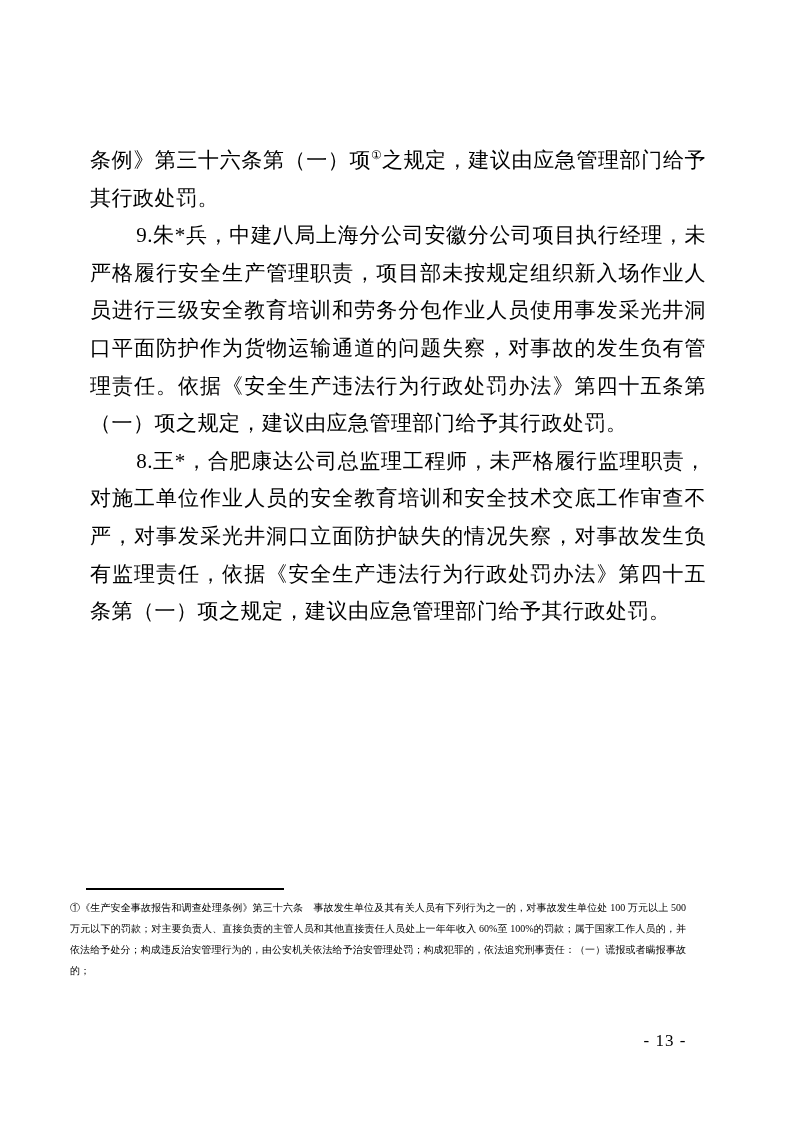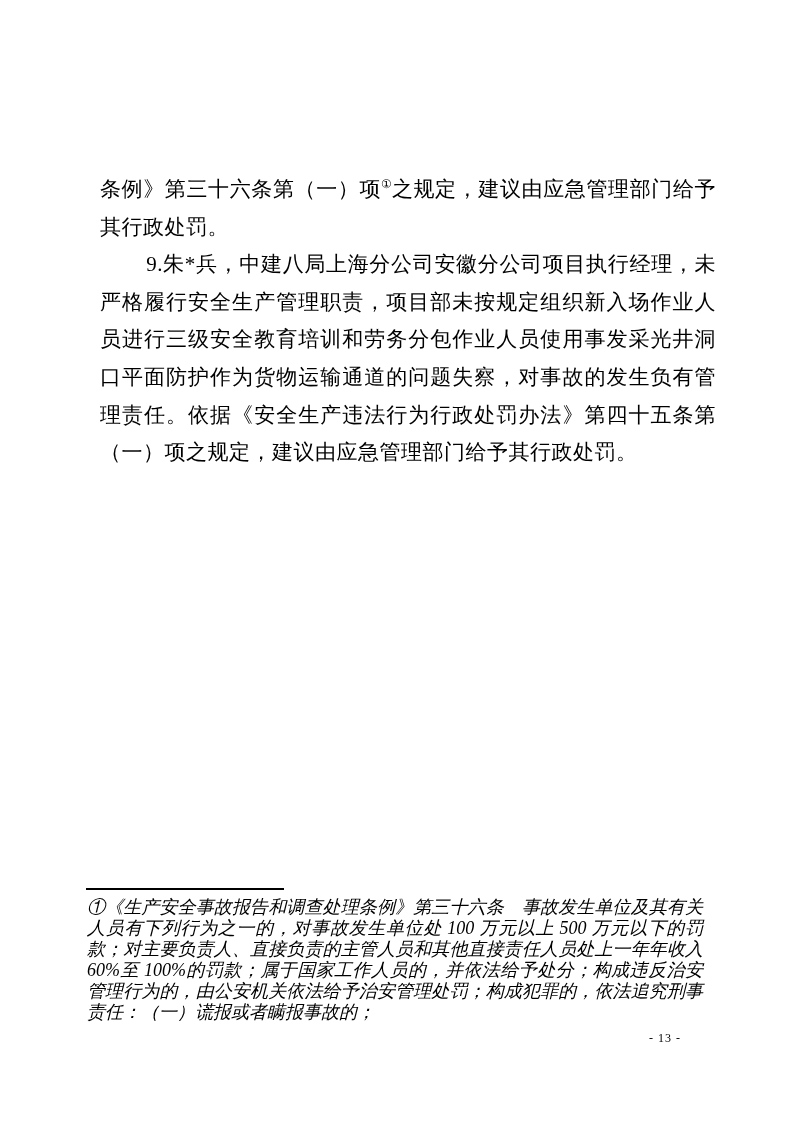--- a/index.html
+++ b/index.html
@@ -11,28 +11,27 @@
     position: relative;
     width: 793px;
     height: 1122px;
     background: #ffffff;
     color: #000000;
     font-family: "Liberation Serif", serif;
     overflow: hidden;
   }
   .body-text {
     position: absolute;
-    left: 100px;
+    left: 90px;
     top: 142px;
     width: 616px;
     font-size: 21px;
     line-height: 37.6px;
     text-align: justify;
     letter-spacing: 0.5px;
-    margin-top: 29px;
   }
   .body-text p {
     margin: 0;
     padding: 0;
   }
   .body-text p.indent {
     text-indent: 2.2em;
   }
   .fn-ref {
     font-size: 12px;
@@ -43,50 +42,50 @@
   .footnote-separator {
     position: absolute;
     left: 86px;
     top: 888px;
     width: 198px;
     height: 0;
     border-top: 2px solid #000000;
   }
   .footnote {
     position: absolute;
-    left: 87px;
+    left: 70px;
     top: 897px;
     width: 616px;
-    font-size: 18px;
+    font-size: 10px;
     line-height: 21px;
     text-align: justify;
-    font-style: italic;
   }
   .page-number {
     position: absolute;
     top: 1031px;
     left: 630px;
     width: 70px;
-    font-size: 12px;
+    font-size: 17px;
     letter-spacing: 1px;
     text-align: center;
     white-space: nowrap;
   }
 </style>
 </head>
 <body>
 
 <div class="page">
 
   <div class="body-text">
     <p><span>条例》第三十六条第（一）项</span><sup class="fn-ref">①</sup><span>之规定，建议由应急管理部门给予其行政处罚。</span></p>
 
 
     <p class="indent">9.朱*兵，中建八局上海分公司安徽分公司项目执行经理，未严格履行安全生产管理职责，项目部未按规定组织新入场作业人员进行三级安全教育培训和劳务分包作业人员使用事发采光井洞口平面防护作为货物运输通道的问题失察，对事故的发生负有管理责任。依据《安全生产违法行为行政处罚办法》第四十五条第（一）项之规定，建议由应急管理部门给予其行政处罚。</p>
 
+    <p class="indent">8.王*，合肥康达公司总监理工程师，未严格履行监理职责，对施工单位作业人员的安全教育培训和安全技术交底工作审查不严，对事发采光井洞口立面防护缺失的情况失察，对事故发生负有监理责任，依据《安全生产违法行为行政处罚办法》第四十五条第（一）项之规定，建议由应急管理部门给予其行政处罚。</p>
   </div>
 
   <div class="footnote-separator"></div>
 
   <div class="footnote">①《生产安全事故报告和调查处理条例》第三十六条　事故发生单位及其有关人员有下列行为之一的，对事故发生单位处 100 万元以上 500 万元以下的罚款；对主要负责人、直接负责的主管人员和其他直接责任人员处上一年年收入 60%至 100%的罚款；属于国家工作人员的，并依法给予处分；构成违反治安管理行为的，由公安机关依法给予治安管理处罚；构成犯罪的，依法追究刑事责任：（一）谎报或者瞒报事故的；</div>
 
   <div class="page-number">- 13 -</div>
 
 </div>
 

